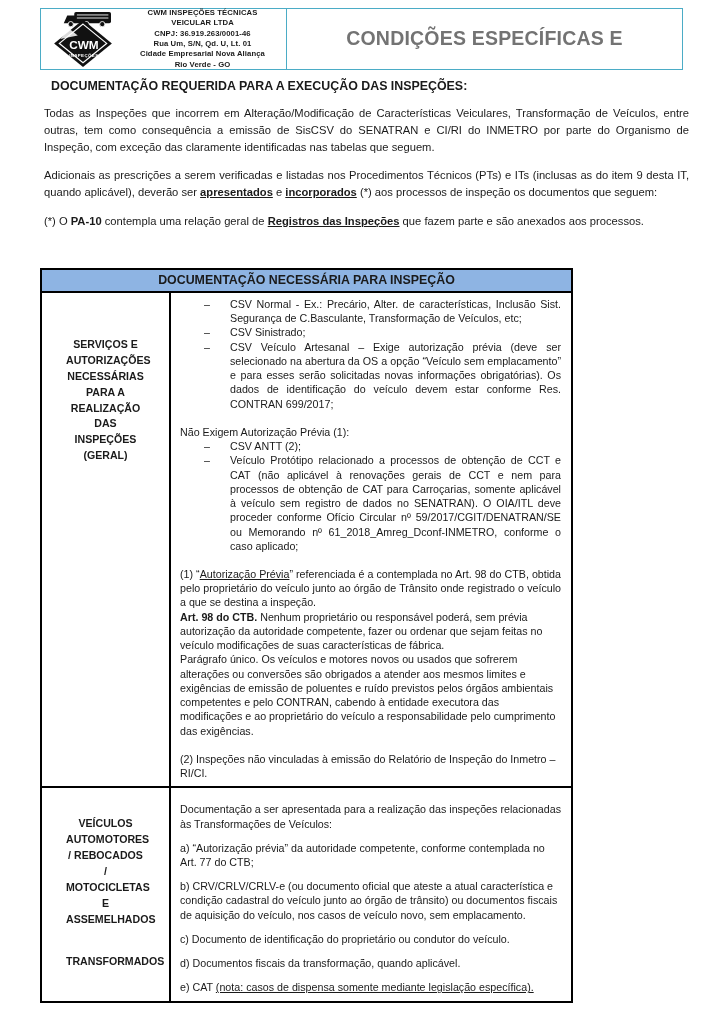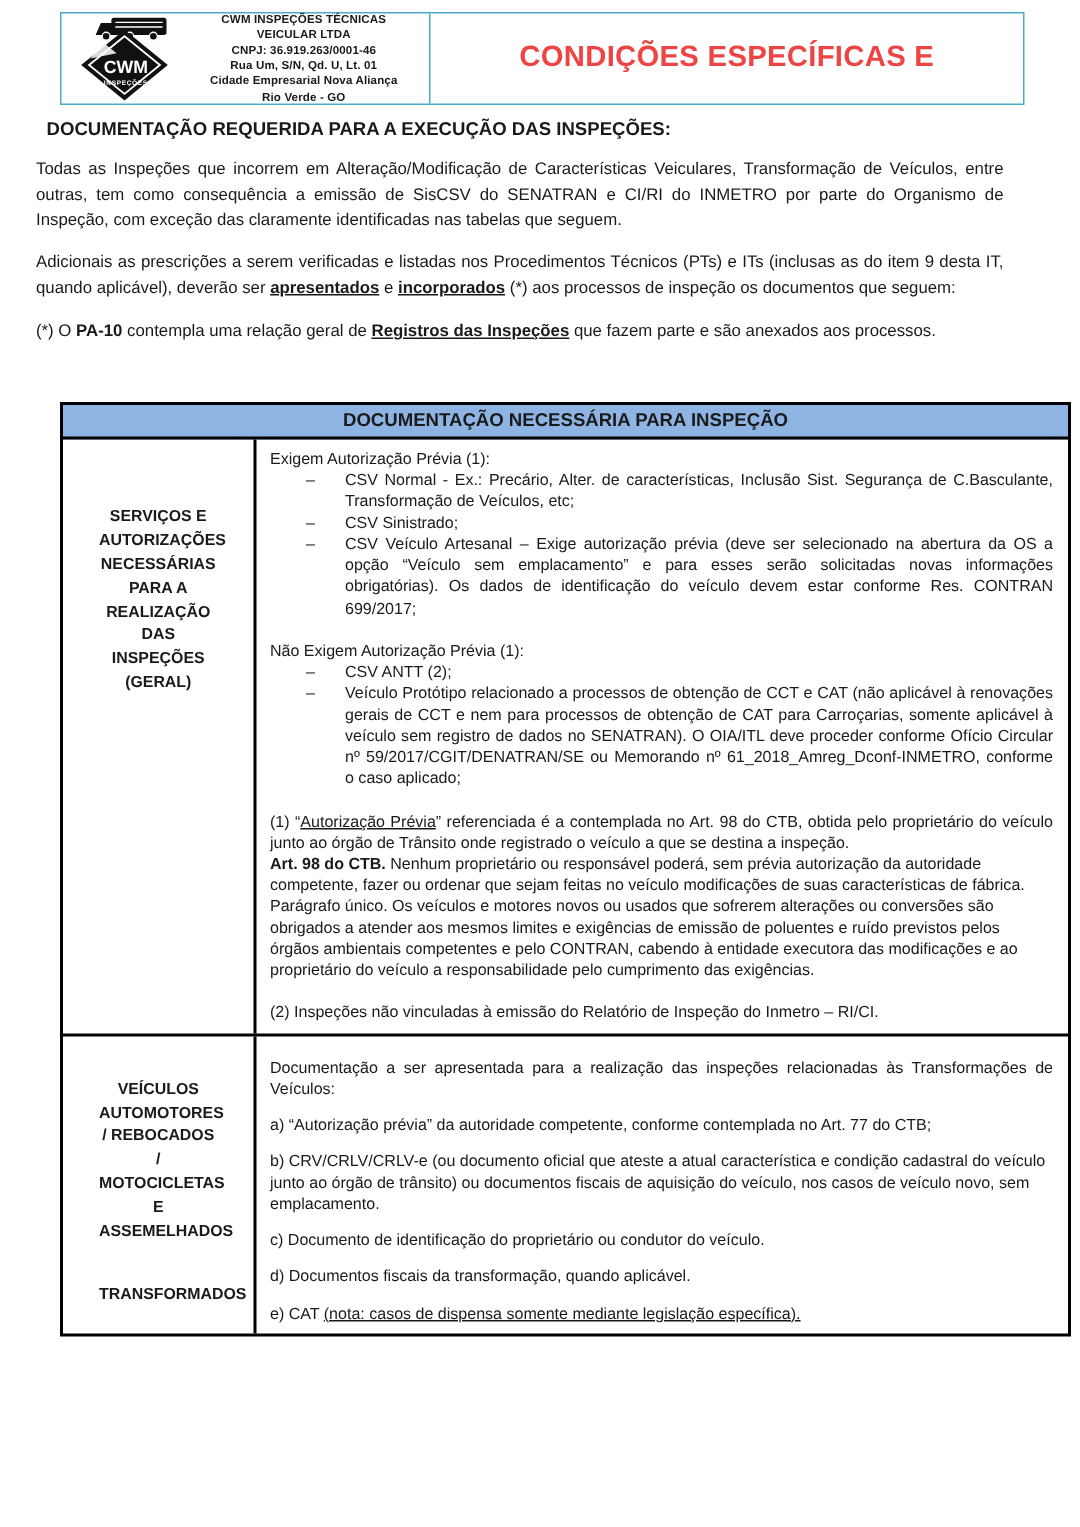--- a/index.html
+++ b/index.html
@@ -24,33 +24,33 @@
     display:flex; align-items:center; gap:4px; padding:2px 4px 2px 6px;
   }
   .logo-wrap { width:72px; flex:none; display:flex; justify-content:center; }
   .company {
     flex:1; text-align:center; font-weight:bold;
     font-size:7.7px; line-height:1.35; letter-spacing:0.1px;
   }
   .hdr-right {
     flex:1; display:flex; flex-direction:column; justify-content:center;
     text-align:center; font-weight:bold; font-size:19.5px; line-height:1.22;
-    letter-spacing:0.2px; color:#ef4444;
+    letter-spacing:0.2px; color:#737373;
   }
 
   
-  .intro { position:absolute; left:24px; top:79px; width:645px; }
+  .intro { position:absolute; left:44px; top:79px; width:645px; }
   .intro-heading { font-size:12.4px; font-weight:bold; margin:0 0 0 7px; }
   .para { font-size:11.2px; line-height:1.5; text-align:justify; margin-top:12px; }
   .bu { font-weight:bold; text-decoration:underline; }
   .b  { font-weight:bold; }
 
   
   .doc-table {
-    position:absolute; left:40px; top:268px; width:674px;
+    position:absolute; left:40px; top:268px; width:533px;
     border:2.2px solid #000; box-sizing:border-box; background:#fff;
   }
   .t-header {
     background:#8EB4E3; border-bottom:2px solid #000;
     text-align:center; font-weight:bold; font-size:12.4px; padding:3px 0 4px;
   }
   .t-row { display:flex; }
   .t-row.first { border-bottom:2px solid #000; }
   .t-label {
     width:129px; flex:none; box-sizing:border-box;
@@ -126,21 +126,20 @@
 
     <p class="para"><span>(*) O </span><span class="b">PA-10</span><span> contempla uma relação geral de </span><span class="bu">Registros das Inspeções</span><span> que fazem parte e são anexados aos processos.</span></p>
   </div>
 
   <div class="doc-table">
     <div class="t-header">DOCUMENTAÇÃO NECESSÁRIA PARA INSPEÇÃO</div>
 
     <div class="t-row first">
       <div class="t-label">SERVIÇOS E AUTORIZAÇÕES NECESSÁRIAS PARA A REALIZAÇÃO DAS INSPEÇÕES (GERAL)</div>
       <div class="t-content">
-        <div class="cell-h">Exigem Autorização Prévia (1):</div>
         <div class="bl">
             <span class="dash">–</span>
             <span>CSV Normal - Ex.: Precário, Alter. de características, Inclusão Sist. Segurança de C.Basculante, Transformação de Veículos, etc;</span>
           </div>
         <div class="bl">
             <span class="dash">–</span>
             <span>CSV Sinistrado;</span>
           </div>
         <div class="bl">
             <span class="dash">–</span>

